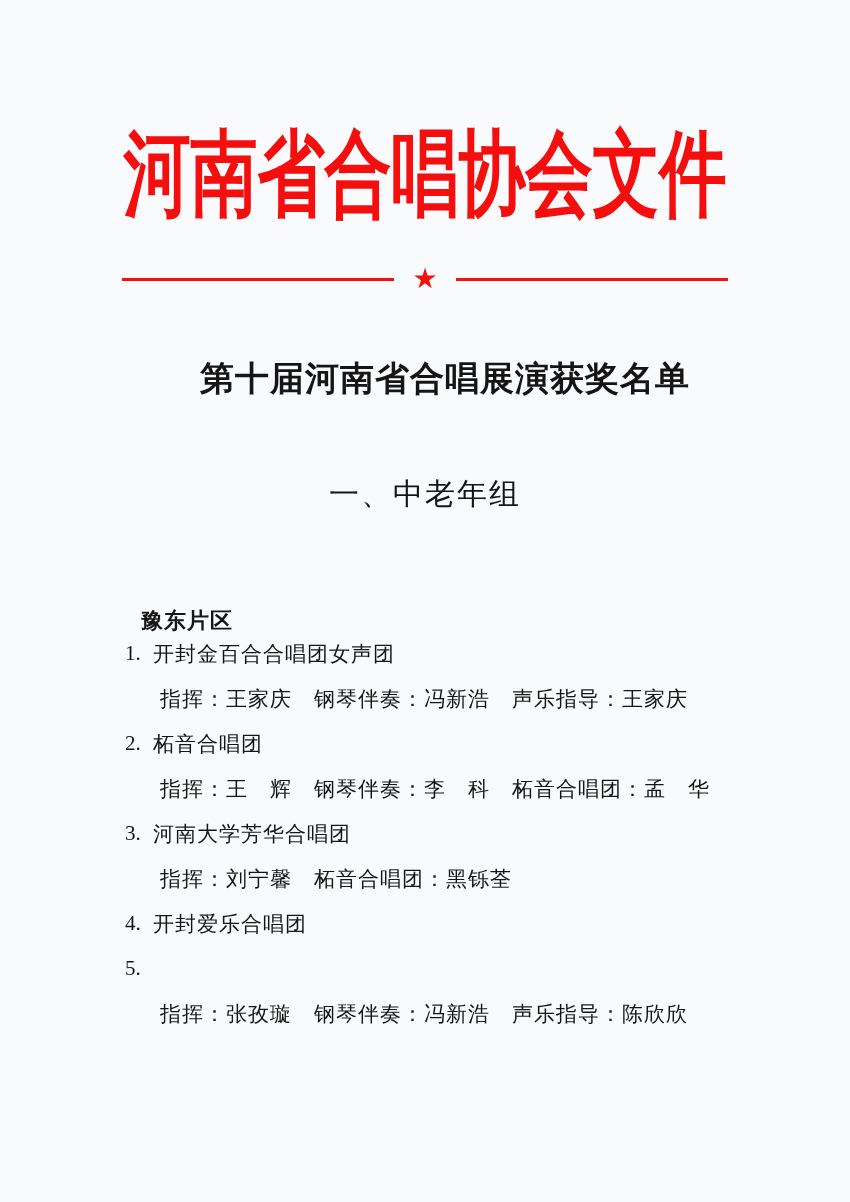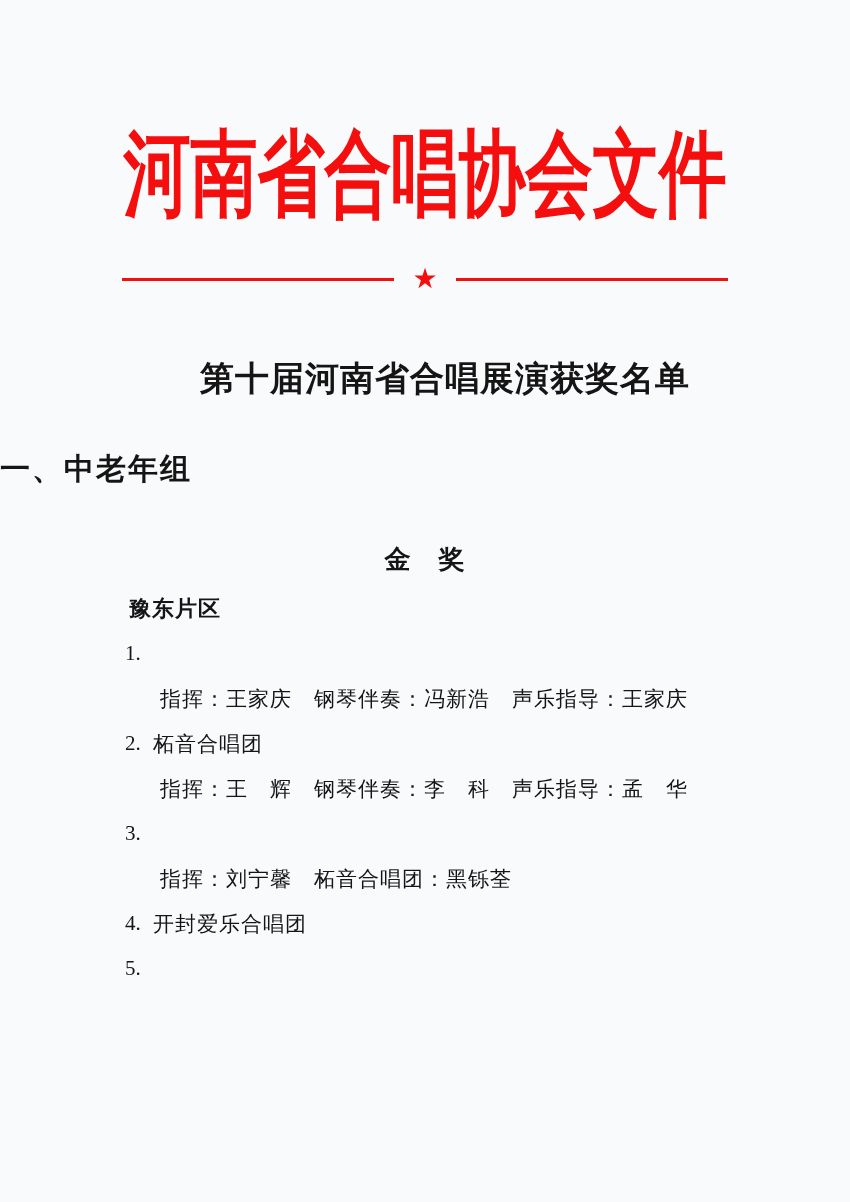--- a/index.html
+++ b/index.html
@@ -38,31 +38,31 @@
     color:var(--red);font-size:28px;line-height:32px;
     margin:0 18px;flex:none;
   }
 
   .doc-title{
     position:absolute;top:359px;left:0;width:100%;margin:0;
     text-align:center;font-size:34px;font-weight:bold;
     letter-spacing:1px;line-height:1.2;white-space:nowrap;padding-left:40px;
   }
   .group-title{
-    position:absolute;top:451px;left:0;width:100%;margin:0;
-    text-align:left;font-size:30px;font-weight:bold;
+    position:absolute;top:476px;left:0;width:100%;margin:0;
+    text-align:center;font-size:30px;font-weight:normal;
     letter-spacing:2px;line-height:1.2;white-space:nowrap;
   }
   .award-title{
     position:absolute;top:544px;left:0;width:100%;margin:0;
     text-align:center;font-size:26px;font-weight:bold;
     letter-spacing:1px;line-height:1.2;white-space:nowrap;
   }
   .region-title{
-    position:absolute;top:592px;left:125px;margin:4px;
+    position:absolute;top:592px;left:125px;margin:16px;
     font-size:22px;font-weight:bold;letter-spacing:1px;line-height:1.2;
   }
 
   .winner-list{
     position:absolute;top:631px;left:125px;right:116px;
     font-size:21px;letter-spacing:1px;
   }
   .team-line{height:45px;display:flex;align-items:center;white-space:nowrap;}
   .team-line .num{flex:none;width:28px;letter-spacing:0;}
   .credit-line{
@@ -80,53 +80,55 @@
   <div class="divider">
     <span class="line"></span>
     <span class="star">★</span>
     <span class="line"></span>
   </div>
 
   <h1 class="doc-title">第十届河南省合唱展演获奖名单</h1>
 
   <h2 class="group-title">一、中老年组</h2>
 
-  <h3 class="award-title">金　奖</h3>
 
   <h4 class="region-title">豫东片区</h4>
 
   <div class="winner-list">
   <div class="winner">
     <div class="team-line">
       <span class="num">1.</span>
+      <span class="team">开封金百合合唱团女声团</span>
     </div>
     <div class="credit-line">指挥：王家庆　钢琴伴奏：冯新浩　声乐指导：王家庆</div>
   </div>
 
   <div class="winner">
     <div class="team-line">
       <span class="num">2.</span>
       <span class="team">柘音合唱团</span>
     </div>
-    <div class="credit-line">指挥：王　辉　钢琴伴奏：李　科　声乐指导：孟　华</div>
+    <div class="credit-line">指挥：王　辉　钢琴伴奏：李　科　柘音合唱团：孟　华</div>
   </div>
 
   <div class="winner">
     <div class="team-line">
       <span class="num">3.</span>
+      <span class="team">河南大学芳华合唱团</span>
     </div>
     <div class="credit-line">指挥：刘宁馨　柘音合唱团：黑铄荃</div>
   </div>
 
   <div class="winner">
     <div class="team-line">
       <span class="num">4.</span>
       <span class="team">开封爱乐合唱团</span>
     </div>
   </div>
 
   <div class="winner">
     <div class="team-line">
       <span class="num">5.</span>
     </div>
+    <div class="credit-line">指挥：张孜璇　钢琴伴奏：冯新浩　声乐指导：陈欣欣</div>
   </div>
 </div>
 </div>
 
 </body></html>

